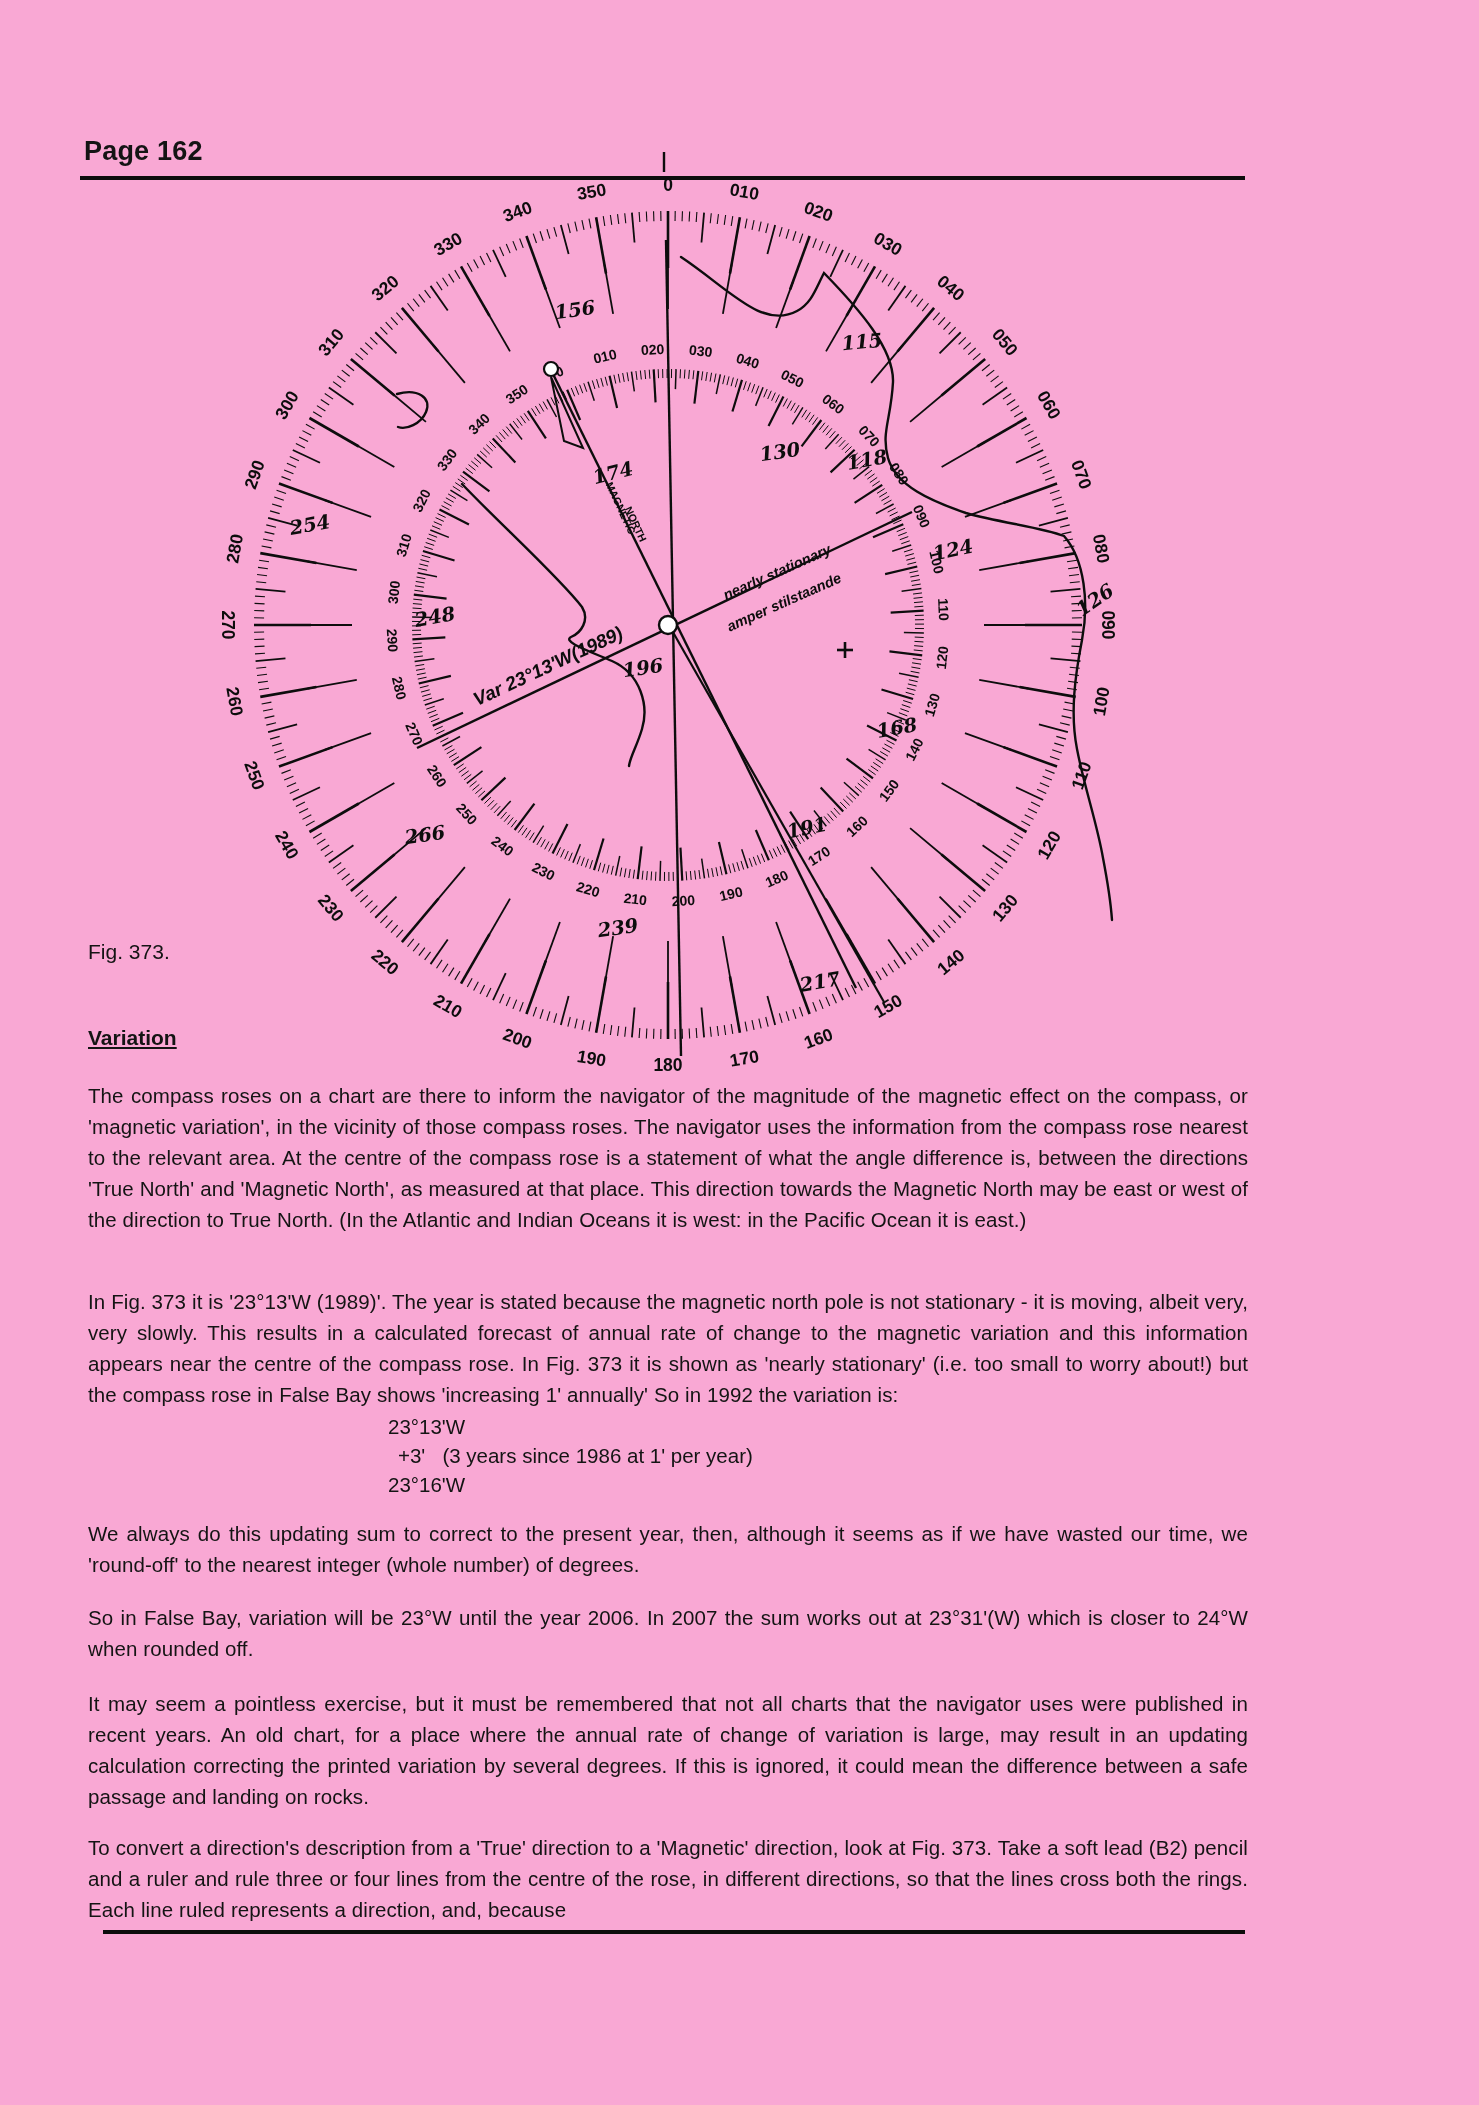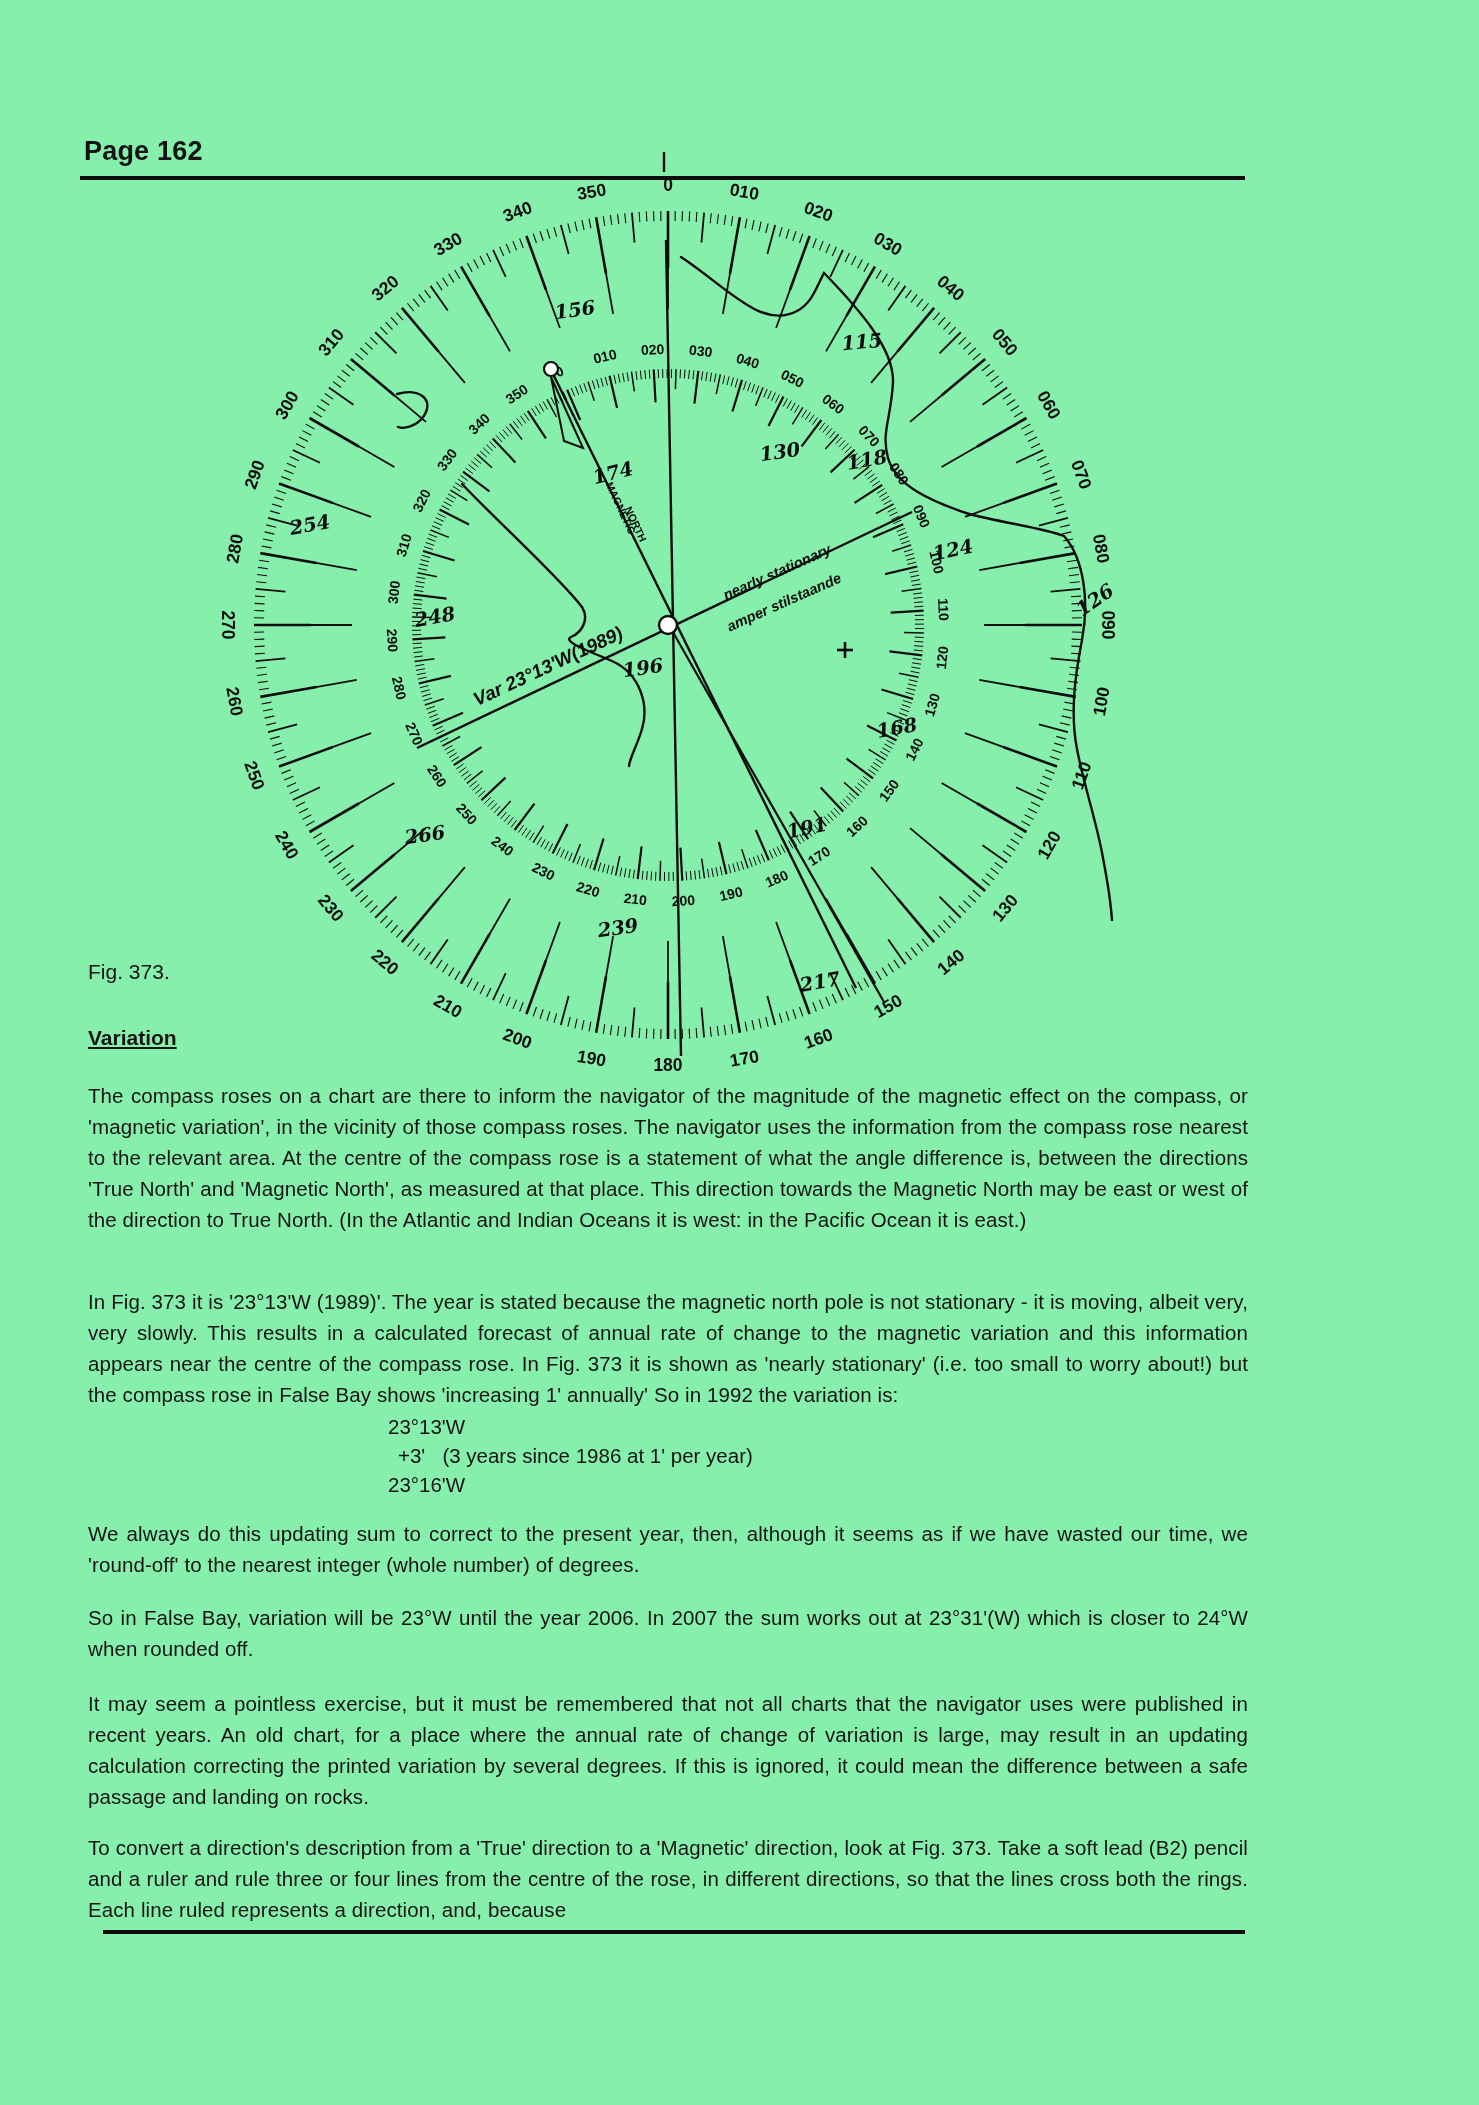--- a/index.html
+++ b/index.html
@@ -1,29 +1,29 @@
 <!DOCTYPE html>
 <html><head>
 <meta charset="utf-8">
 <style>
   html,body{margin:0;padding:0;background:#e8e8e8;}
   .page{
     position:relative;width:1479px;height:2105px;margin:0 auto;
-    background:#86efac;color:#141414;
+    background:#f9a8d4;color:#141414;
     font-family:"Liberation Sans", sans-serif;
     overflow:hidden;
   }
   
   .hdr{position:absolute;left:84px;top:136px;width:1161px;display:flex;
        font-weight:bold;font-size:27px;letter-spacing:.2px;white-space:nowrap;}
   .hdr .pg{width:202px;}
   .hdr-rule{position:absolute;left:80px;top:176px;width:1165px;height:4px;background:#0d0d0d;}
   
   #rose-svg{position:absolute;left:0;top:0;width:1479px;height:1100px;}
-  .caption{position:absolute;left:88px;top:960px;font-size:21px;}
+  .caption{position:absolute;left:88px;top:940px;font-size:21px;}
   .heading{position:absolute;left:88px;top:1026px;font-size:21px;font-weight:bold;text-decoration:underline;}
   
   .para{position:absolute;left:88px;width:1160px;font-size:20.5px;line-height:31px;
         text-align:justify;letter-spacing:.1px;}
   .u{}
   .sum{position:absolute;left:388px;font-size:20.5px;line-height:29px;}
   .sum .ind{padding-left:10px;}
   
   .ftr-rule{position:absolute;left:103px;top:1930px;width:1142px;height:4px;background:#0d0d0d;}
   .ftr{position:absolute;left:104px;top:1940px;font-size:29px;font-weight:bold;

